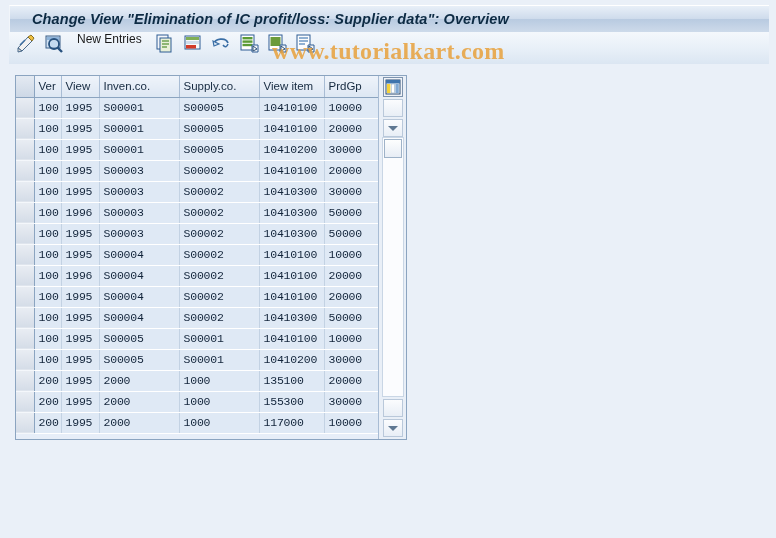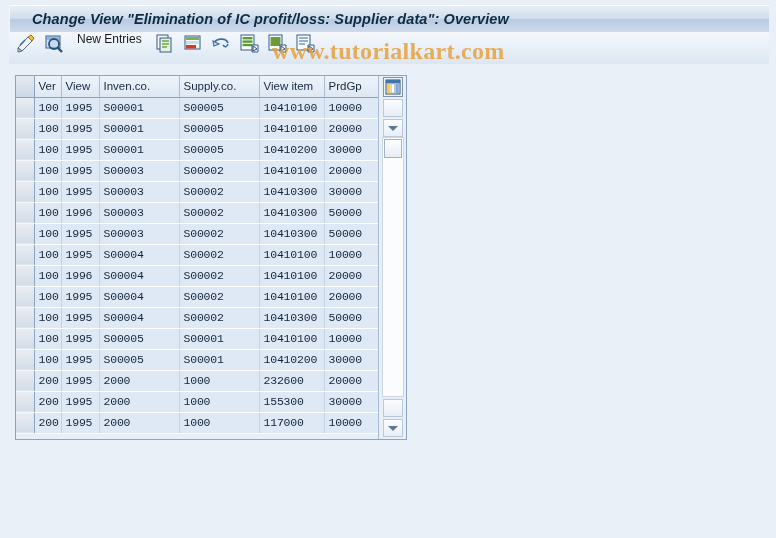--- a/index.html
+++ b/index.html
@@ -468,21 +468,21 @@
               <td>S00001</td>
               <td>10410200</td>
               <td>30000</td>
             </tr>
             <tr>
               <td class="sel-col"></td>
               <td>200</td>
               <td>1995</td>
               <td>2000</td>
               <td>1000</td>
-              <td>232600</td>
+              <td>135100</td>
               <td>20000</td>
             </tr>
             <tr>
               <td class="sel-col"></td>
               <td>200</td>
               <td>1995</td>
               <td>2000</td>
               <td>1000</td>
               <td>155300</td>
               <td>30000</td>

